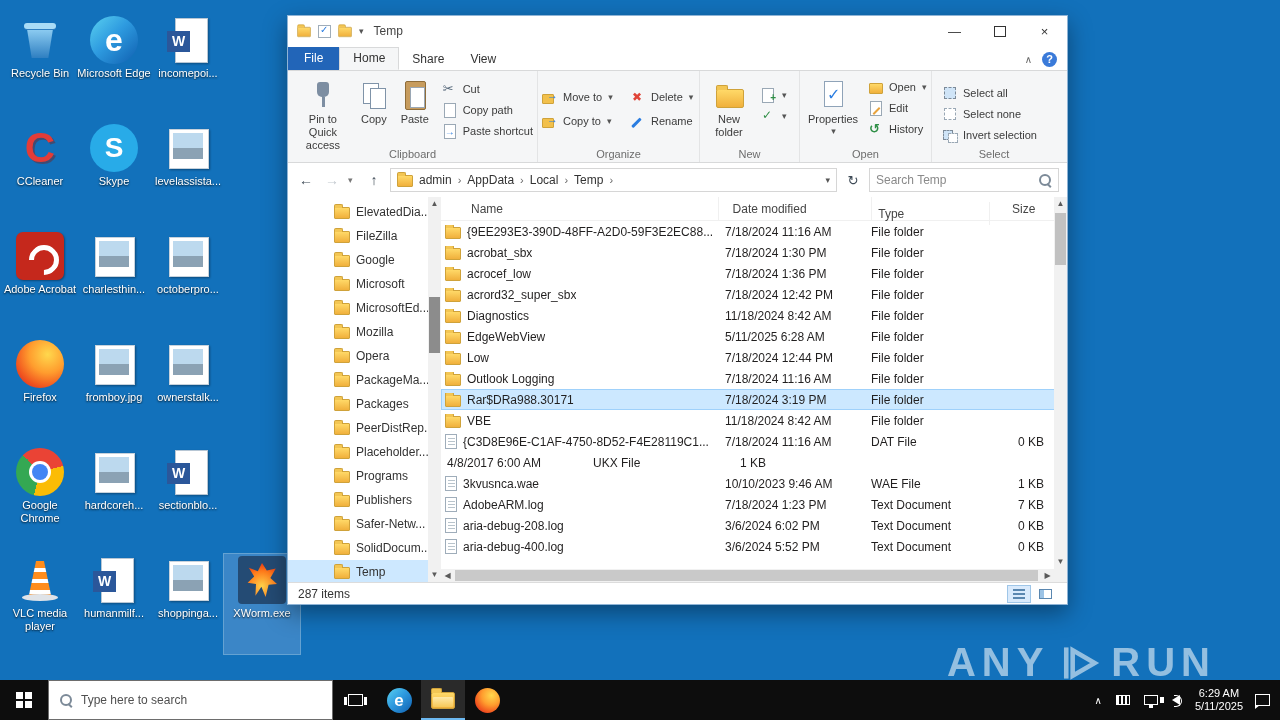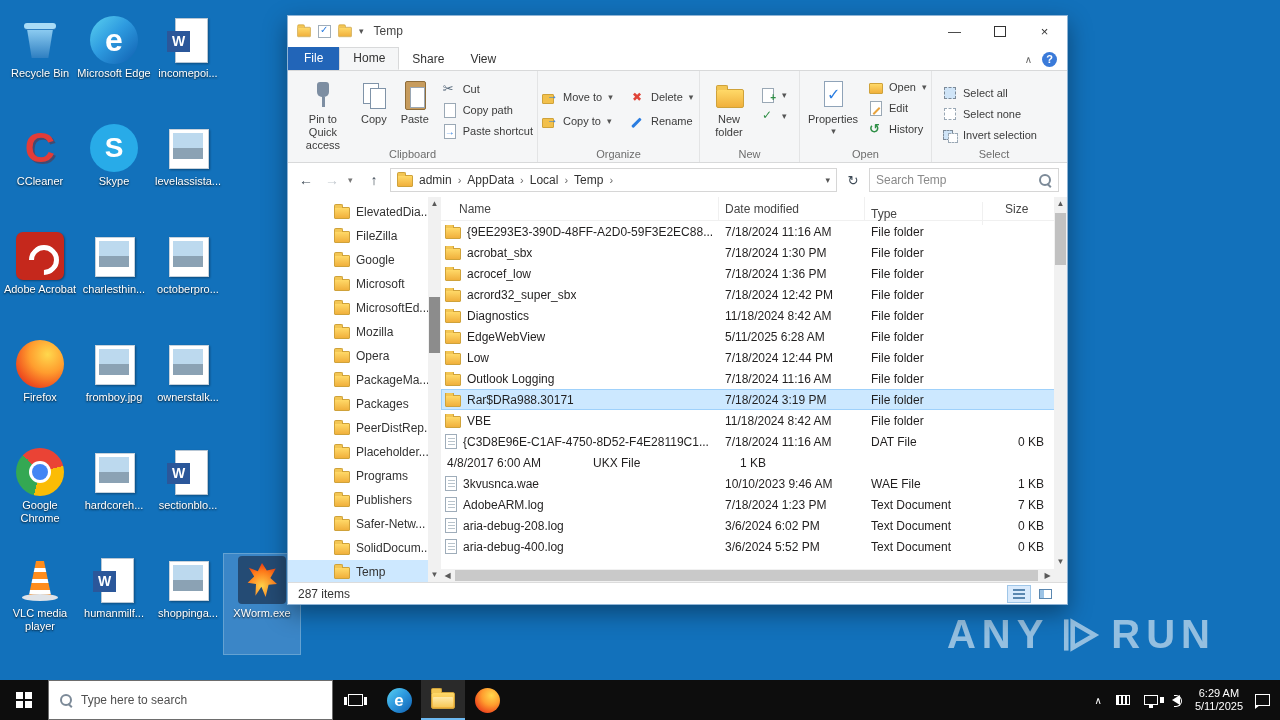--- a/index.html
+++ b/index.html
@@ -148,22 +148,22 @@
   .navpane { width:140px; padding-top:3px; overflow:hidden; }
   .navitem { height:24px; display:flex; align-items:center; gap:6px; padding-left:46px; color:#333; white-space:nowrap; overflow:hidden; }
   .navitem.selected { background:#cde8ff; }
   .nav-scroll { width:13px; background:#f1f1f1; position:relative; }
   .sarrow { position:absolute; left:0; width:13px; height:14px; color:#5a5a5a; font-size:8px; text-align:center; line-height:14px; }
   .nav-thumb { position:absolute; left:1px; top:100px; width:11px; height:56px; background:#8c8c8c; }
 
   .filelist { flex:1; position:relative; min-width:0; }
   .cols { display:flex; height:24px; align-items:center; border-bottom:1px solid #f0f0f0; color:#454545; padding-right:13px; }
   .ch { height:100%; display:flex; align-items:center; border-right:1px solid #f0f0f0; }
-  .ch-name { width:278px; padding-left:18px; }
-  .ch-date { width:146px; padding-left:6px; }
+  .ch-name { width:278px; padding-left:30px; }
+  .ch-date { width:146px; padding-left:6px;margin-left:8px; }
   .ch-type { width:118px; padding-left:6px;margin-top:10px; }
   .ch-size { width:64px; padding-left:22px; border-right:none; }
   .rows { }
   .row { display:flex; height:21px; align-items:center; color:#211f1f; }
   .row.selected { background:#cce8ff; box-shadow:inset 0 0 0 1px #9fd1fb; }
   .c-name { width:278px; display:flex; align-items:center; gap:6px; padding-left:4px; white-space:nowrap; overflow:hidden; }
   .c-name .fname { overflow:hidden; white-space:nowrap; }
   .c-date { width:146px; padding-left:6px; color:#211f1f; white-space:nowrap; }
   .c-type { width:118px; padding-left:6px; white-space:nowrap; }
   .c-size { width:64px; text-align:right; padding-right:3px; white-space:nowrap; }
@@ -176,21 +176,21 @@
   .corner { position:absolute; right:0; bottom:0; width:13px; height:13px; background:#f1f1f1; }
 
   .statusbar { height:22px; border-top:1px solid #dcdcdc; display:flex; align-items:center; padding:0 10px; color:#333; }
   .view-toggles { margin-left:auto; display:flex; gap:2px; }
   .vt { width:24px; height:18px; display:flex; align-items:center; justify-content:center; border:1px solid transparent; }
   .vt.active { background:#d9eafc; border-color:#9fc6e8; }
   .vt-details-i { width:12px; height:10px; background:repeating-linear-gradient(180deg,#5a87b0 0 2px,transparent 2px 4px); }
   .vt-thumb-i { width:13px; height:10px; border:1px solid #5a87b0; background:linear-gradient(90deg,#9cc3e5 0 40%,#fff 40%); }
 
   
-  #wm { position:absolute; right:64px; top:612px; display:flex; align-items:center; gap:9px; z-index:2;
+  #wm { position:absolute; right:64px; top:640px; display:flex; align-items:center; gap:9px; z-index:2;
         color:rgba(255,255,255,.55); font-size:40px; font-weight:bold; letter-spacing:6px; }
   #wm svg { display:block; }
 
   
   #taskbar { position:absolute; left:0; bottom:0; width:1280px; height:40px; background:#0d0d0d; display:flex; align-items:stretch; z-index:10; }
   .tb-start { width:48px; display:flex; align-items:center; justify-content:center; }
   .winlogo { width:17px; height:17px; display:grid; grid-template-columns:7px 7px; grid-template-rows:7px 7px; gap:2px; }
   .winlogo i { background:#fff; }
   .tb-search { width:285px; background:#fff; border:1px solid #6d6d6d; display:flex; align-items:center; gap:8px; padding:0 10px; }
   .tb-search input { border:none; outline:none; flex:1; font-size:12px; color:#333; font-family:inherit; min-width:0; }

